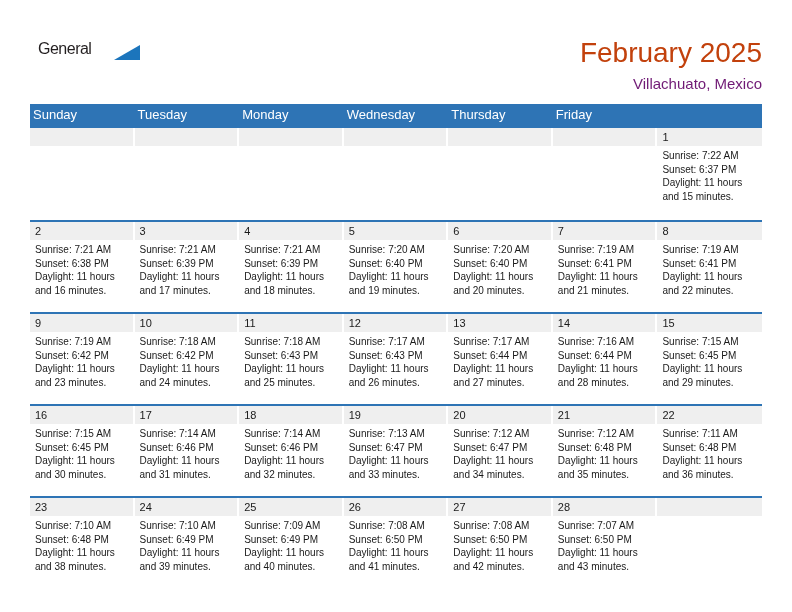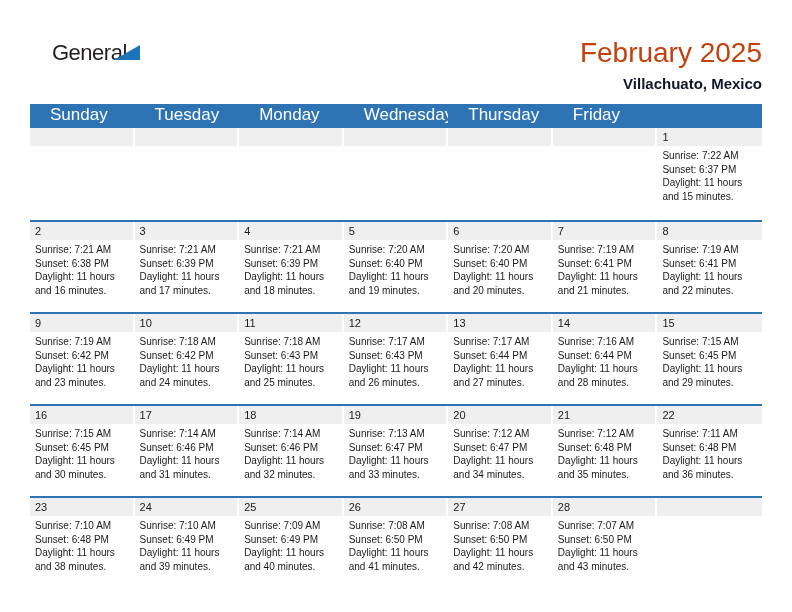--- a/index.html
+++ b/index.html
@@ -11,38 +11,38 @@
     overflow:hidden;
   }
   :root{
     --header-blue:#2E74B5;
     --band-gray:#EFEFEF;
     --logo-blue:#1C75BC;
     --text-dark:#1A1A1A;
   }
   
   .logo{position:absolute;left:38px;top:40px;width:120px;height:44px;}
-  .logo-general{position:absolute;left:14px;top:0;font-size:22px;letter-spacing:-0.5px;color:#231F20;}
+  .logo-general{position:absolute;left:0;top:0;font-size:16px;letter-spacing:-0.5px;color:#231F20;}
   .logo-triangle{
     position:absolute;left:76px;top:5px;width:0;height:0;
     border-left:26px solid transparent;border-bottom:15px solid var(--logo-blue);
   }
   .logo-blue{position:absolute;left:60px;top:17px;font-size:22px;letter-spacing:-0.5px;color:var(--logo-blue);margin-top:43px;}
   
   .title-block{position:absolute;right:30px;top:38px;text-align:right;}
   .page-title{font-size:28px;line-height:30px;color:#c2410c;font-weight:400;}
-  .page-subtitle{font-size:15px;line-height:18px;margin-top:7px;color:#0f172a;font-weight:700;}
+  .page-subtitle{font-size:15px;line-height:18px;margin-top:7px;color:#701a75;font-weight:400;}
   
   .calendar{position:absolute;left:30px;top:104px;width:732px;}
   .header-row{
     display:grid;grid-template-columns:repeat(7,1fr);
     background:var(--header-blue);height:22px;
   }
   .header-cell{
-    color:#fff;font-size:17px;line-height:22px;padding-left:20px;
+    color:#fff;font-size:13px;line-height:22px;padding-left:3px;
     white-space:nowrap;overflow:hidden;
   }
   .week-row{
     display:grid;grid-template-columns:repeat(7,1fr);
     border-top:2px solid var(--header-blue);
     height:90px;
   }
   .week-row.first{height:92px;}
   .day-cell{position:relative;overflow:hidden;}
   .day-band{height:18px;background:var(--band-gray);display:flex;align-items:center;}

